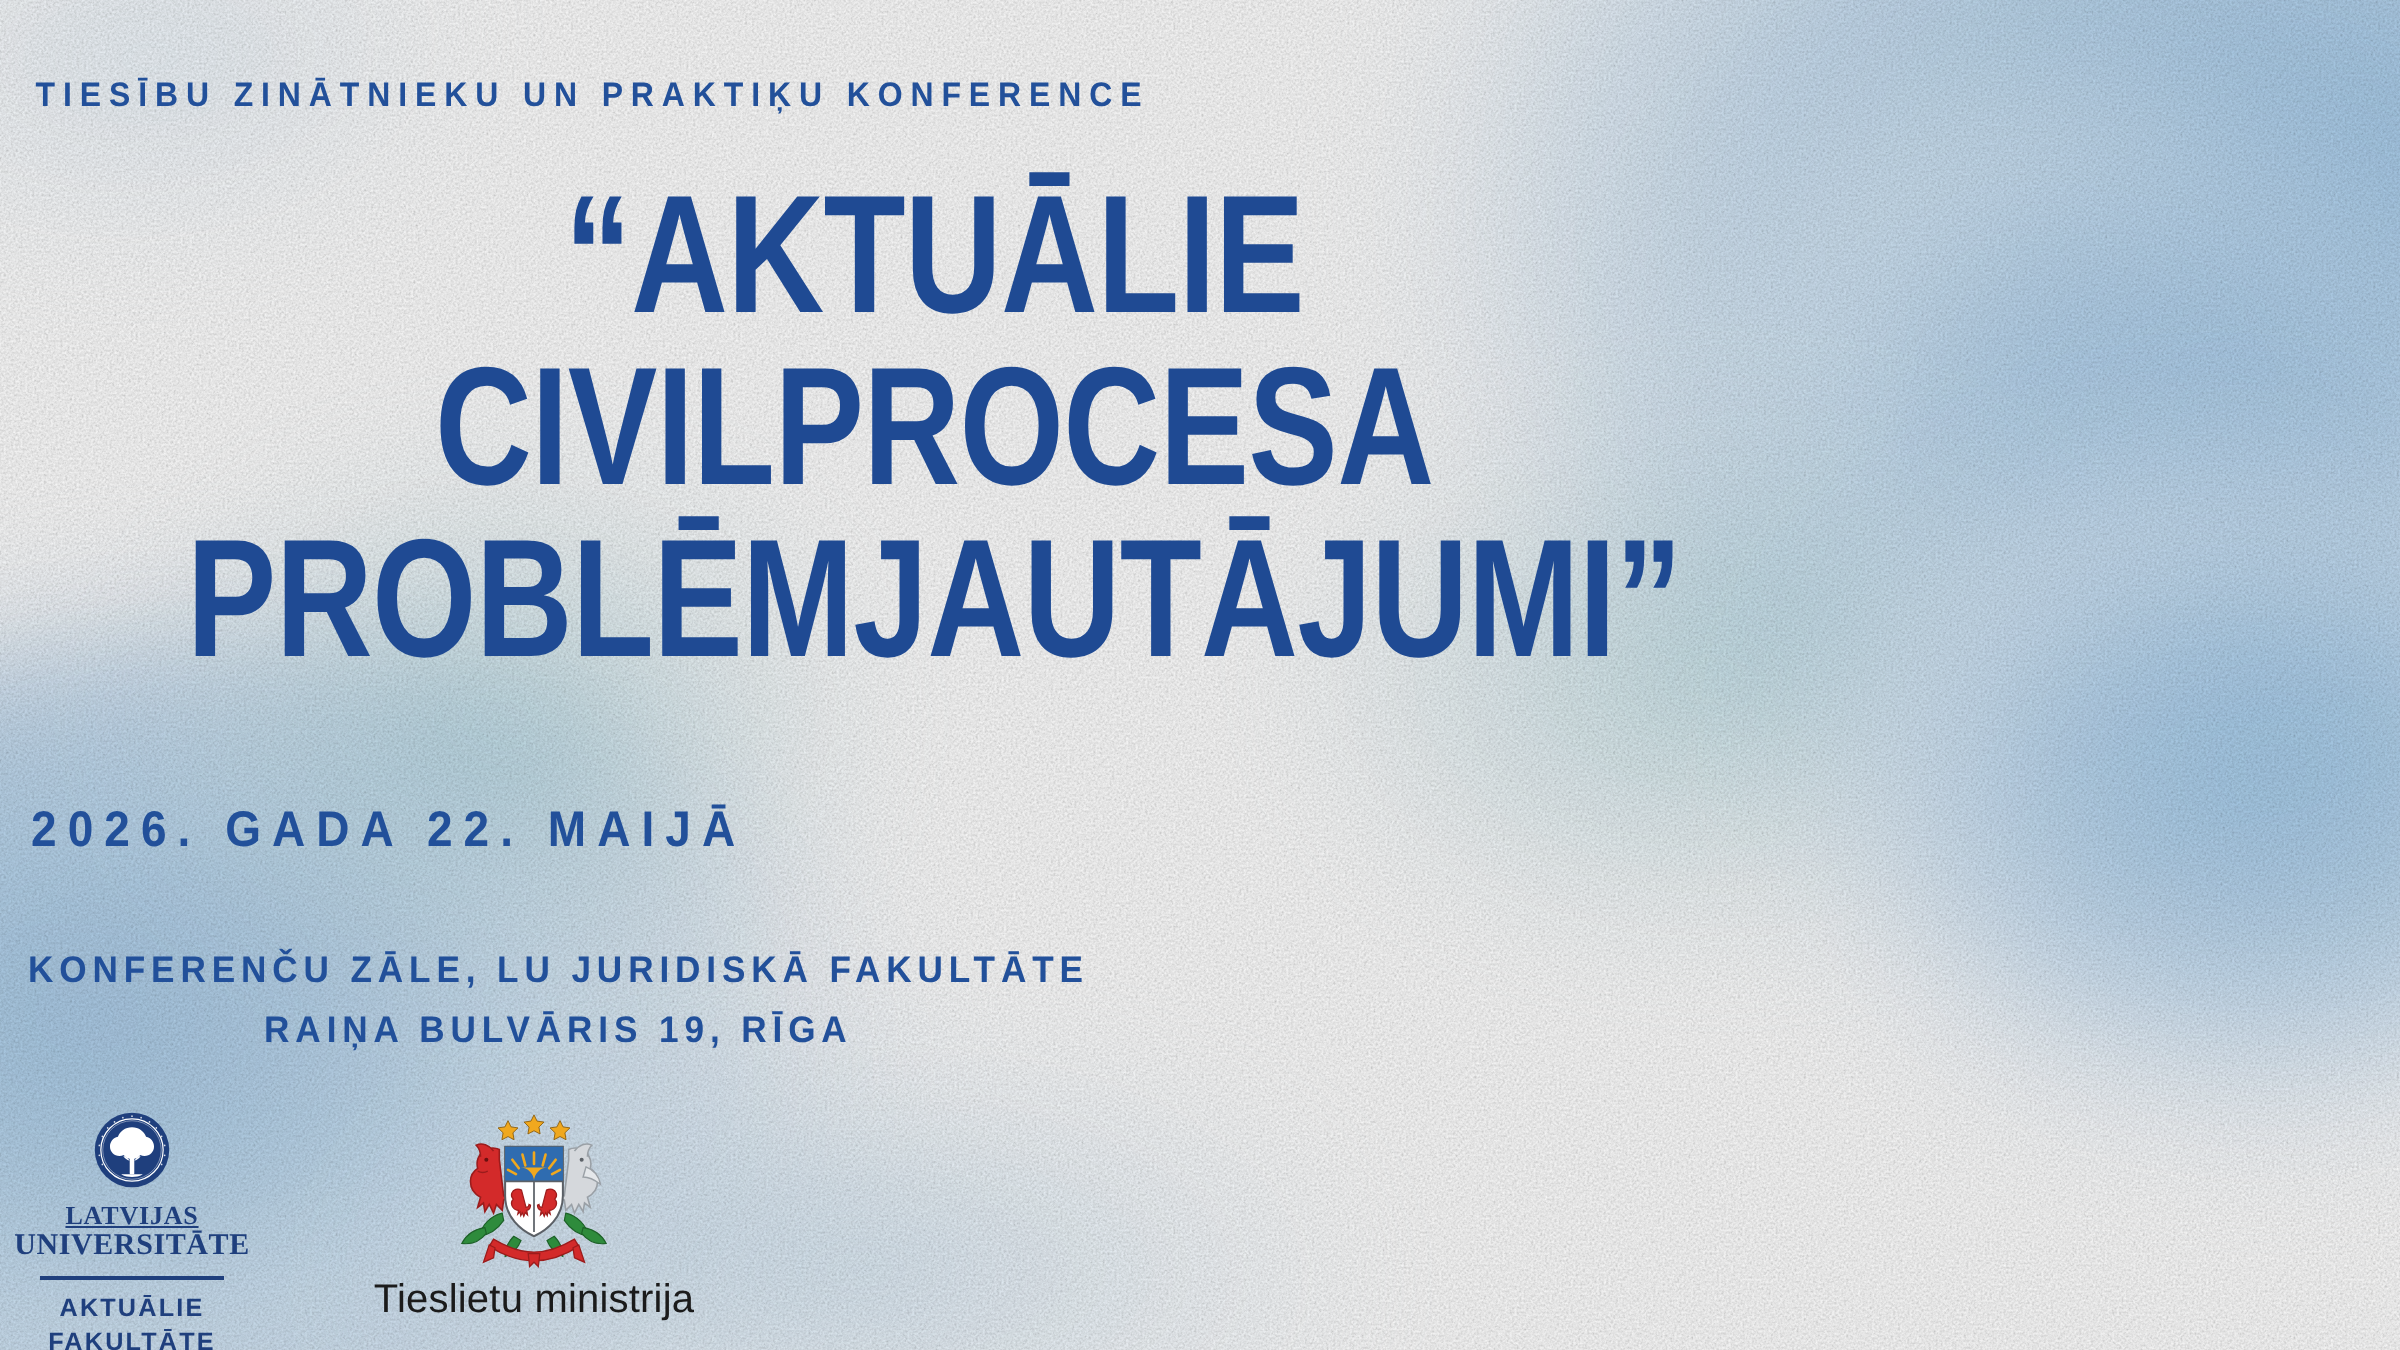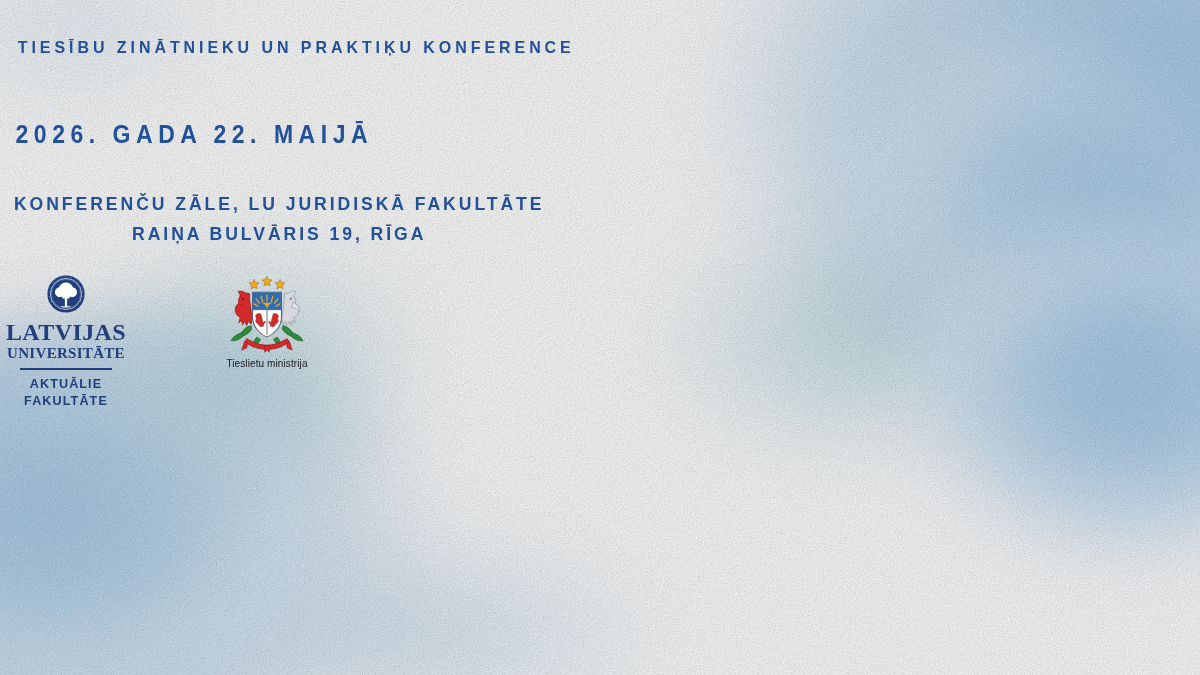--- a/index.html
+++ b/index.html
@@ -219,22 +219,23 @@
   .lu-seal { width: 38px; height: 38px; display: block; }
   .lu-name {
     margin-top: 7px;
     font-family: "Liberation Serif", serif;
     font-weight: 700;
     color: #1f3f7d;
     line-height: 1.05;
   }
   .lu-name .l-top {
     display: block;
-    font-size: 24px;
+    font-size: 13px;
     letter-spacing: .4px;
+    text-decoration: underline;
   }
   .lu-name .l-bot {
     display: block;
     font-size: 15px;
     letter-spacing: .3px;
     margin-top: 1px;
   }
   .lu-rule {
     width: 92px;
     height: 2.6px;
@@ -254,21 +255,21 @@
   .logo-tm {
     display: flex;
     flex-direction: column;
     align-items: center;
     width: 150px;
   }
   .tm-arms { width: 118px; height: 78px; display: block; }
   .tm-label {
     margin-top: 5px;
     font-family: "Liberation Sans", sans-serif;
-    font-size: 10px;
+    font-size: 20px;
     font-weight: 400;
     color: #1b1b1b;
     letter-spacing: .1px;
     white-space: nowrap;
   }
 </style>
 </head>
 <body>
 
 <div id="poster">
@@ -295,20 +296,25 @@
         </filter>
       </defs>
       <rect width="1200" height="675" filter="url(#noiseFilter)"></rect>
     </svg>
   </div>
 
   <div class="content">
 
     <div class="eyebrow">TIESĪBU ZINĀTNIEKU UN PRAKTIĶU KONFERENCE</div>
 
+    <div class="title">
+      <span class="title-line l1">“AKTUĀLIE</span>
+      <span class="title-line l2">CIVILPROCESA</span>
+      <span class="title-line l3">PROBLĒMJAUTĀJUMI”</span>
+    </div>
 
     <div class="date">2026. GADA 22. MAIJĀ</div>
 
     <div class="venue">
       <div>KONFERENČU ZĀLE, LU JURIDISKĀ FAKULTĀTE</div>
       <div>RAIŅA BULVĀRIS 19, RĪGA</div>
     </div>
 
     <div class="logos">
 

